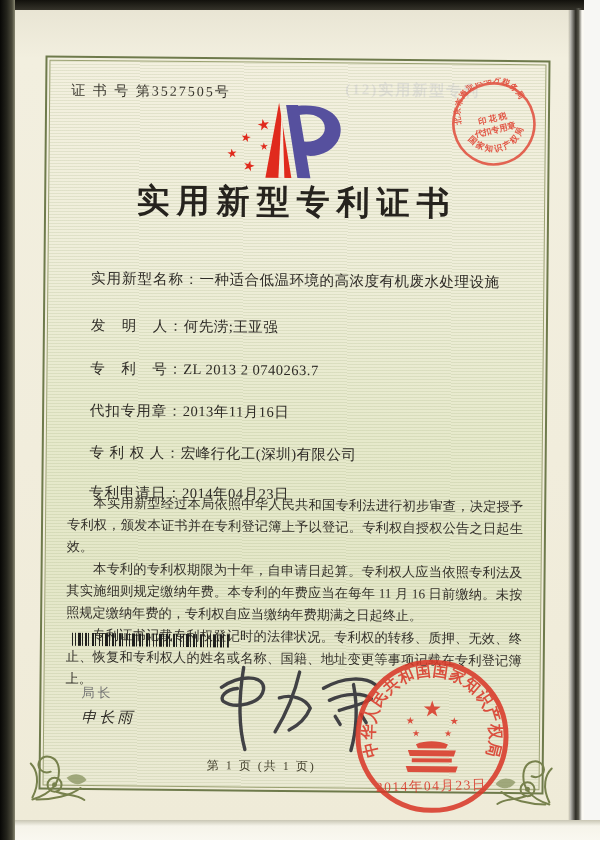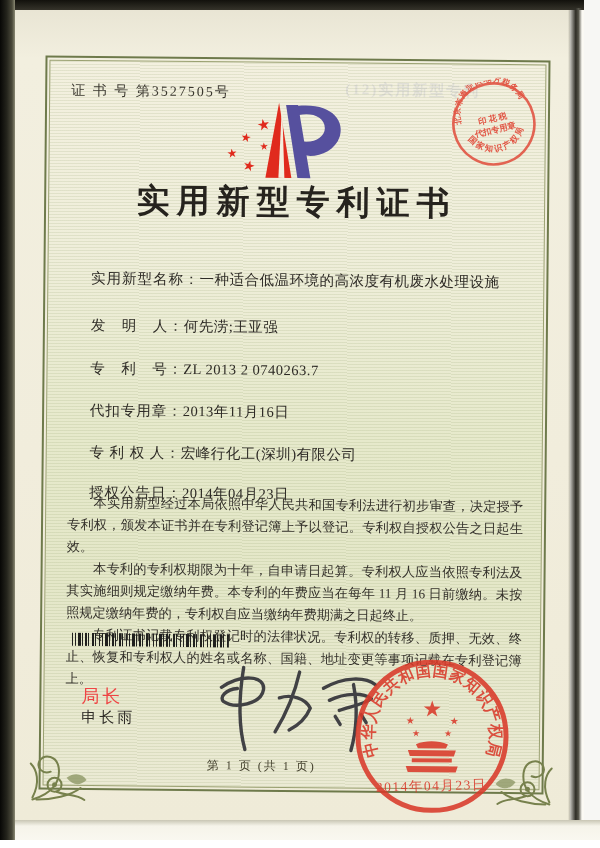--- a/index.html
+++ b/index.html
@@ -49,22 +49,22 @@
   .paras p{margin:0;text-indent:2em;}
 
   .barcode{left:32px;top:577px;width:157px;height:13px;
     background:
       repeating-linear-gradient(90deg,
         #20201e 0 1.5px, rgba(0,0,0,0) 1.5px 3px,
         #20201e 3px 4px, rgba(0,0,0,0) 4px 6.5px,
         #20201e 6.5px 9px, rgba(0,0,0,0) 9px 10px,
         #20201e 10px 11px, rgba(0,0,0,0) 11px 13.5px);}
 
-  .officer-title{left:42px;top:628px;font-size:18px;letter-spacing:3px;color:#ef4444;}
-  .officer-name{left:42px;top:652px;font-size:15px;letter-spacing:3px;color:#2e2b26;}
+  .officer-title{left:42px;top:628px;font-size:13px;letter-spacing:3px;color:#737373;}
+  .officer-name{left:42px;top:652px;font-size:15px;letter-spacing:3px;color:#2e2b26;font-style:italic;}
 
   .signature{left:168px;top:596px;width:180px;height:105px;}
   .seal{left:311px;top:595px;width:164px;height:164px;}
   .stamp{left:405px;top:20px;width:88px;height:88px;transform:rotate(-14deg);opacity:.9;}
 
   .footer{left:0;top:700px;width:100%;text-align:center;font-size:12px;letter-spacing:2px;
     color:#45422f;transform:translateX(-30px);}
 
   .corner{position:absolute;width:74px;height:74px;}
   .corner.bl{left:-12px;bottom:-14px;}
@@ -160,21 +160,21 @@
     <div class="abs row" style="top:286px">
       <span class="lab">专　利　号：</span><span class="val">ZL 2013 2 0740263.7</span>
     </div>
     <div class="abs row" style="top:328px">
       <span class="lab">代扣专用章：</span><span class="val">2013年11月16日</span>
     </div>
     <div class="abs row" style="top:370px">
       <span class="lab">专 利 权 人：</span><span class="val">宏峰行化工(深圳)有限公司</span>
     </div>
     <div class="abs row" style="top:410px">
-      <span class="lab">授权公告日：</span><span class="val">2014年04月23日</span>
+      <span class="lab">专利申请日：</span><span class="val">2014年04月23日</span>
     </div>
 
     <div class="abs paras">
       <p>本实用新型经过本局依照中华人民共和国专利法进行初步审查，决定授予专利权，颁发本证书并在专利登记簿上予以登记。专利权自授权公告之日起生效。</p>
       <p>本专利的专利权期限为十年，自申请日起算。专利权人应当依照专利法及其实施细则规定缴纳年费。本专利的年费应当在每年 11 月 16 日前缴纳。未按照规定缴纳年费的，专利权自应当缴纳年费期满之日起终止。</p>
       <p>专利证书记载专利权登记时的法律状况。专利权的转移、质押、无效、终止、恢复和专利权人的姓名或名称、国籍、地址变更等事项记载在专利登记簿上。</p>
     </div>
 
     <div class="abs barcode"></div>
 

